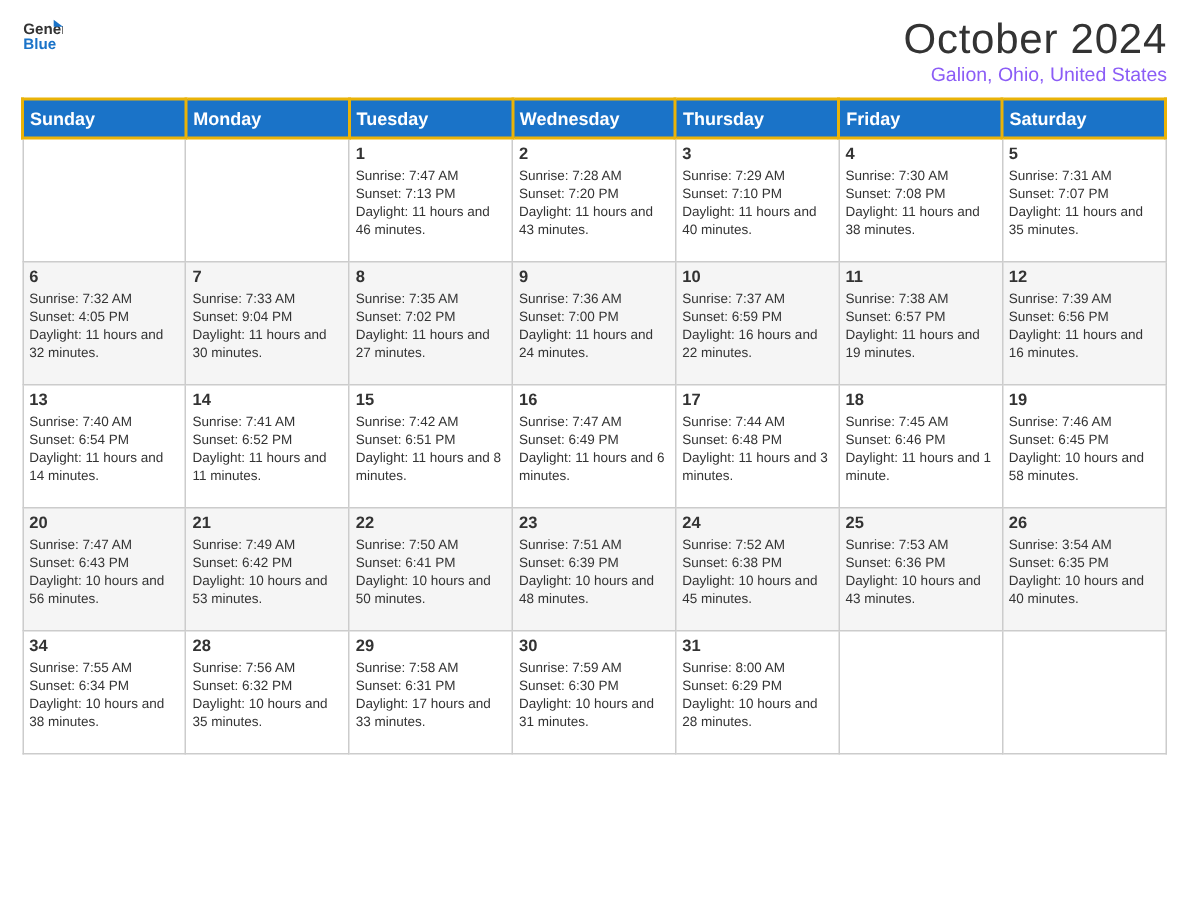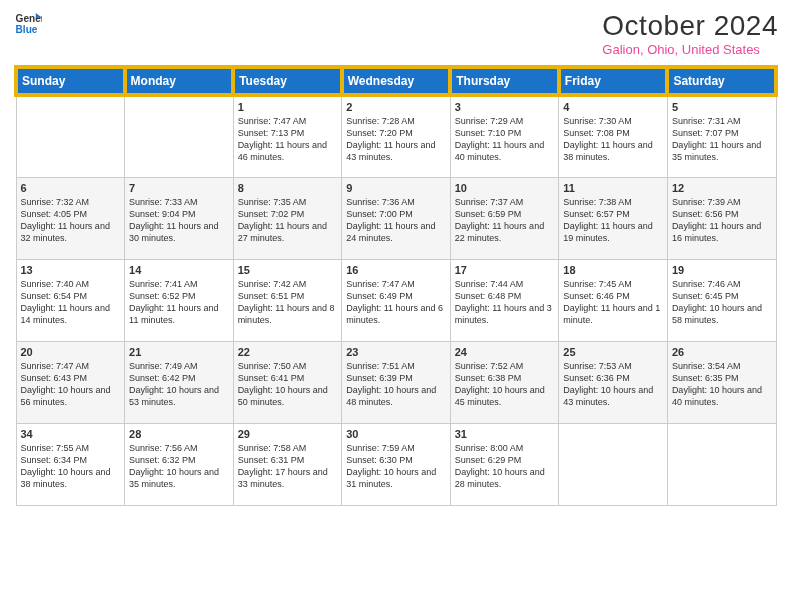--- a/index.html
+++ b/index.html
@@ -25,44 +25,45 @@
     .logo {
       display: flex;
       align-items: center;
       gap: 4px;
     }
     .logo-icon {
       width: 28px;
       height: 28px;
     }
     .title-block {
+      text-align: right;
     }
     .month-title {
       font-size: 28px;
       color: #333;
       font-weight: 300;
       letter-spacing: 0.5px;
     }
     .location {
       font-size: 13px;
-      color: #ec4899;
+      color: #8b5cf6;
     }
     table {
       width: 100%;
       border-collapse: collapse;
       table-layout: fixed;
     }
     thead tr th {
       background: #1a73c8;
       color: #fff;
       font-size: 12px;
       font-weight: bold;
       padding: 5px 4px;
       text-align: left;
-      border: 4px solid #eab308;
+      border: 2px solid #eab308;
     }
     tbody tr td {
       vertical-align: top;
       padding: 4px 4px;
       border: 1px solid #ccc;
       font-size: 9.5px;
       color: #333;
       height: 82px;
       background: #fff;
     }
@@ -173,21 +174,21 @@
           <td>
             <span class="day-num">9</span>
             <span class="info-line">Sunrise: 7:36 AM</span>
             <span class="info-line">Sunset: 7:00 PM</span>
             <span class="info-line">Daylight: 11 hours and 24 minutes.</span>
           </td>
           <td>
             <span class="day-num">10</span>
             <span class="info-line">Sunrise: 7:37 AM</span>
             <span class="info-line">Sunset: 6:59 PM</span>
-            <span class="info-line">Daylight: 11 hours and 22 minutes.</span>
+            <span class="info-line">Daylight: 16 hours and 22 minutes.</span>
           </td>
           <td>
             <span class="day-num">11</span>
             <span class="info-line">Sunrise: 7:38 AM</span>
             <span class="info-line">Sunset: 6:57 PM</span>
             <span class="info-line">Daylight: 11 hours and 19 minutes.</span>
           </td>
           <td>
             <span class="day-num">12</span>
             <span class="info-line">Sunrise: 7:39 AM</span>

